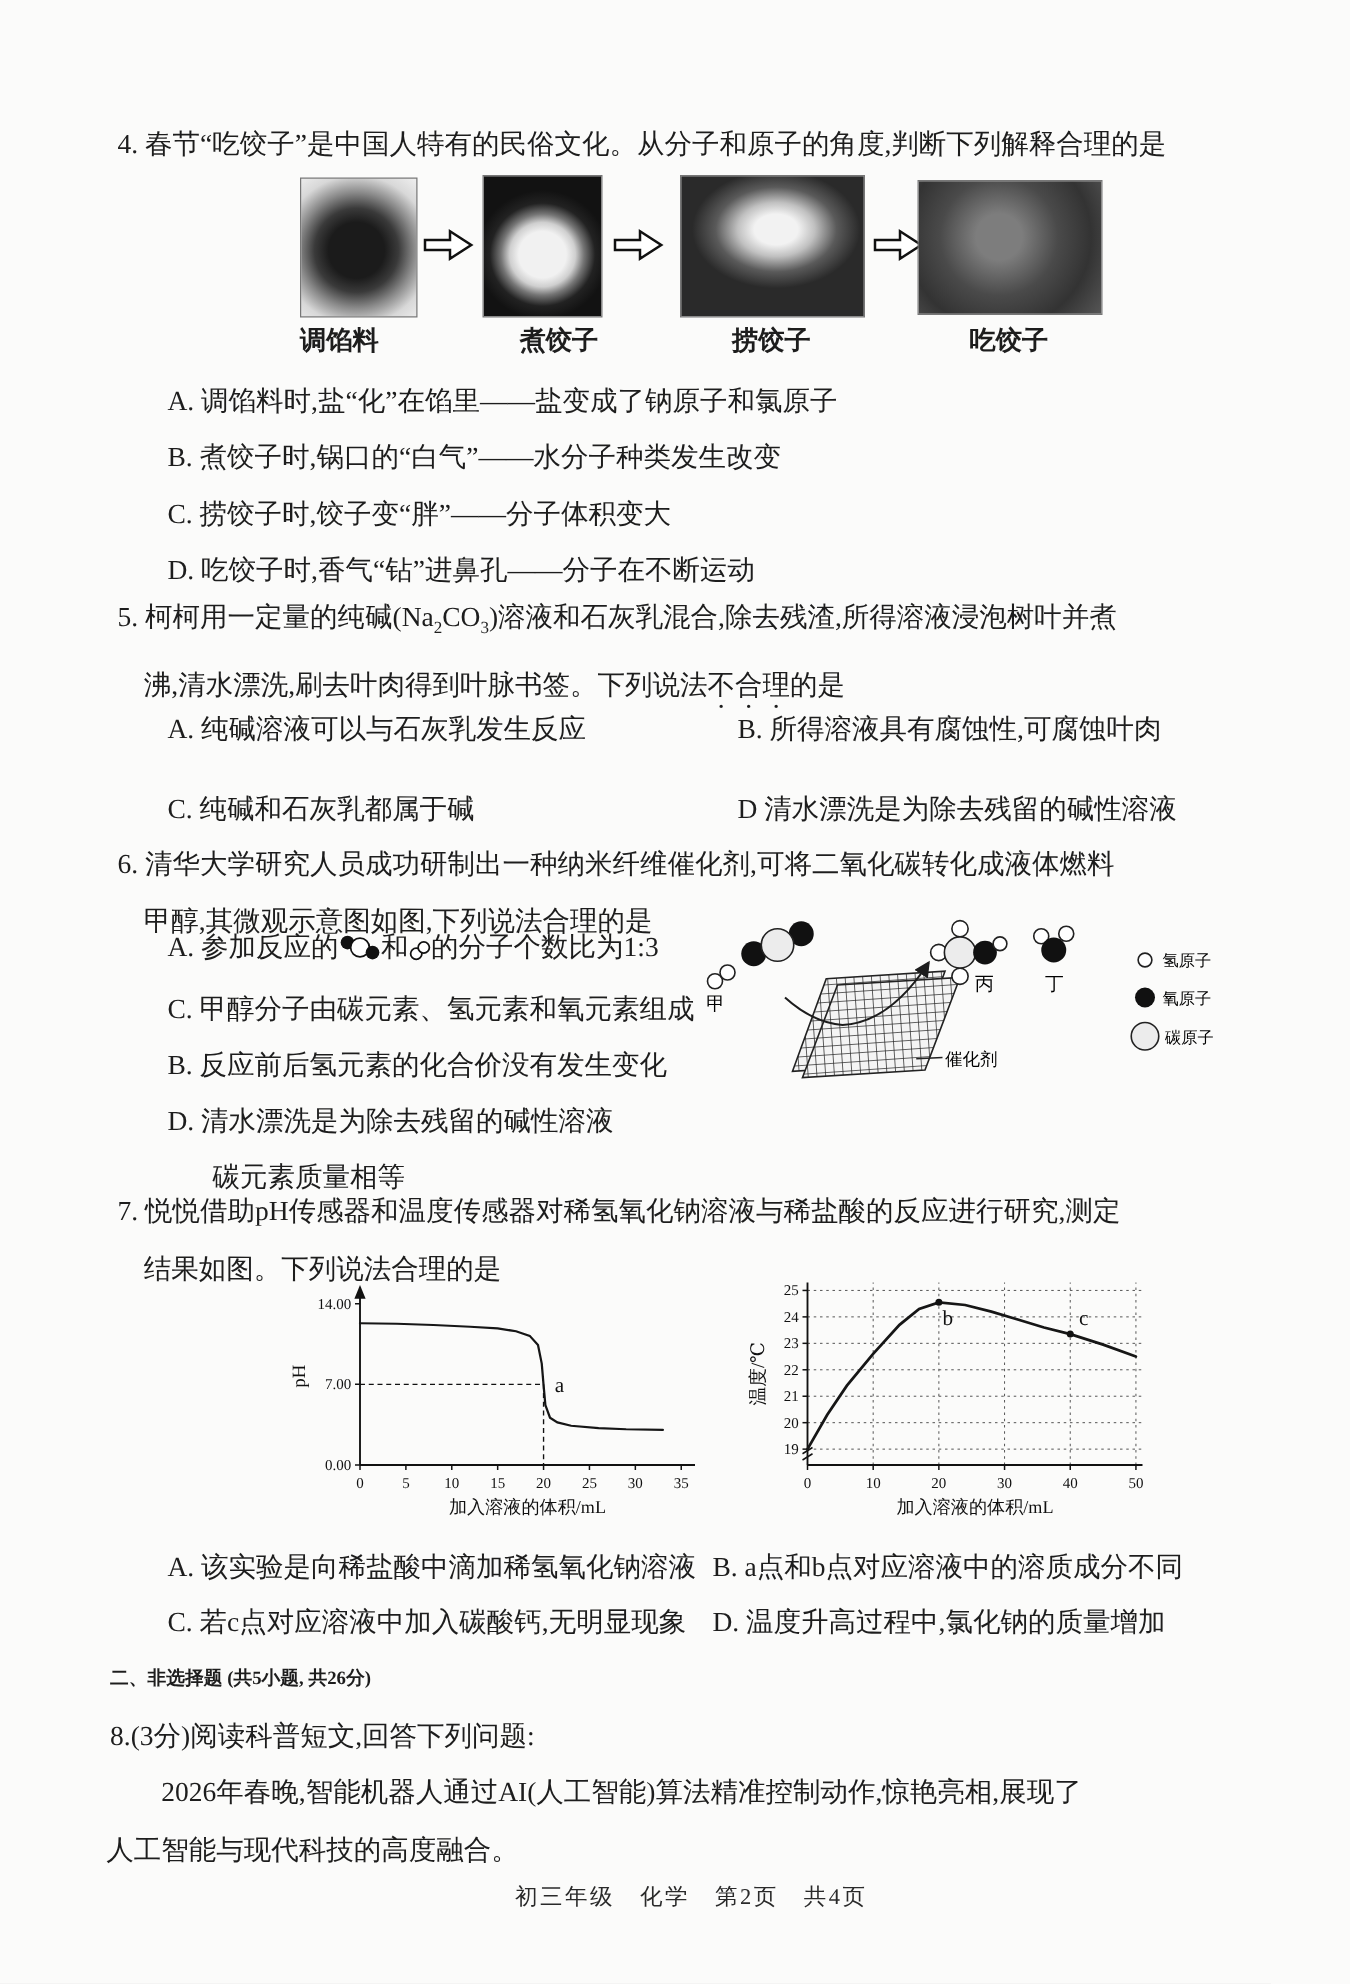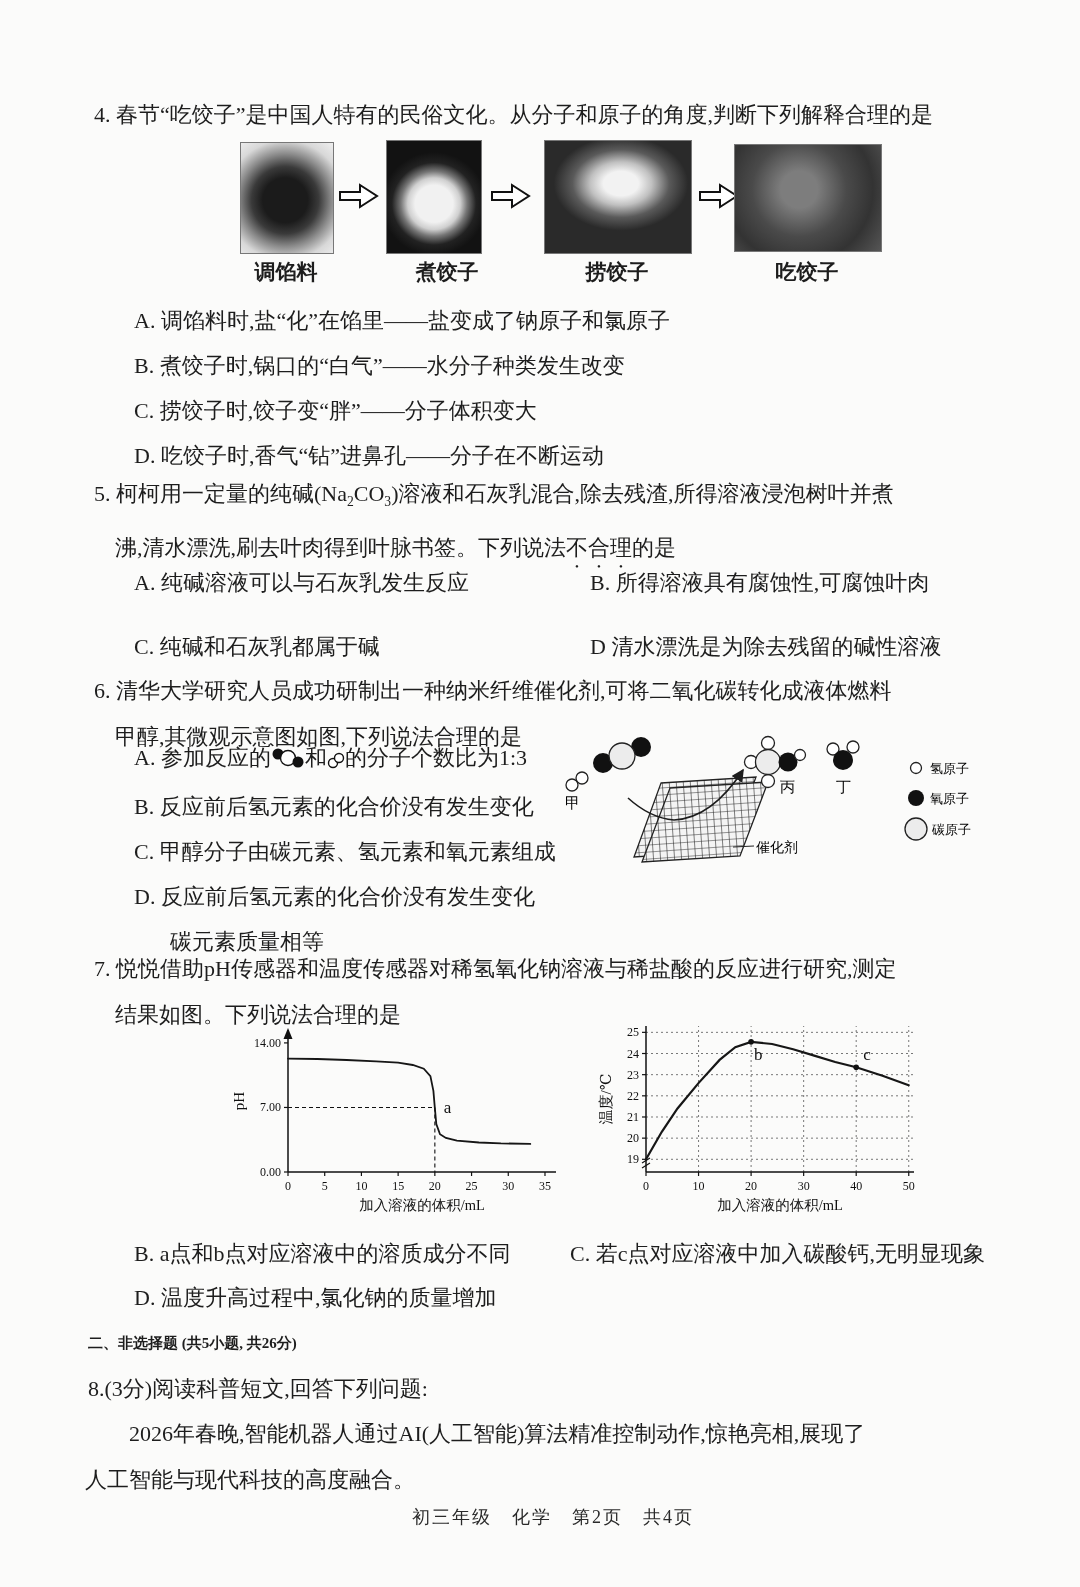--- a/index.html
+++ b/index.html
@@ -48,21 +48,21 @@
       </svg>
   </div>
   <div class="photo p3" style="left:544px;top:140px;width:146px;height:112px;"></div>
   <div class="step-arrow" style="left:698px;top:182px;">
     <svg width="42" height="28">
         <path d="M2,10 h20 v-7 l17,11 -17,11 v-7 h-20 z" fill="#fff" stroke="#111" stroke-width="2"></path>
       </svg>
   </div>
   <div class="photo p4" style="left:734px;top:144px;width:146px;height:106px;"></div>
 
-  <div class="photo-label" style="left:240px;top:258px;width:92px;text-align:center;">调馅料</div>
+  <div class="photo-label" style="left:240px;top:258px;width:92px;text-align:left;">调馅料</div>
   <div class="photo-label" style="left:400px;top:258px;width:94px;text-align:center;">煮饺子</div>
   <div class="photo-label" style="left:544px;top:258px;width:146px;text-align:center;">捞饺子</div>
   <div class="photo-label" style="left:734px;top:258px;width:146px;text-align:center;">吃饺子</div>
 
   <div class="blk opts" style="left:134px;top:298px;width:860px;">
     <div>A. 调馅料时,盐“化”在馅里——盐变成了钠原子和氯原子</div>
     <div>B. 煮饺子时,锅口的“白气”——水分子种类发生改变</div>
     <div>C. 捞饺子时,饺子变“胖”——分子体积变大</div>
     <div>D. 吃饺子时,香气“钻”进鼻孔——分子在不断运动</div>
   </div>
@@ -84,23 +84,23 @@
   </div>
   <div class="blk opts" style="left:134px;top:735px;width:480px;">
     <div><span>A. 参加反应的</span><span class="mol-icon"><svg width="34" height="24">
             <circle cx="7" cy="9" r="5.5" fill="#111"></circle>
             <circle cx="17" cy="13" r="7.5" fill="#fff" stroke="#111" stroke-width="1.4"></circle>
             <circle cx="27" cy="17" r="5.5" fill="#111"></circle>
           </svg></span><span>和</span><span class="mol-icon"><svg width="18" height="17">
             <circle cx="6" cy="11" r="4.5" fill="#fff" stroke="#111" stroke-width="1.4"></circle>
             <circle cx="12" cy="6" r="4.5" fill="#fff" stroke="#111" stroke-width="1.4"></circle>
           </svg></span><span>的分子个数比为1:3</span></div>
+    <div>C. 甲醇分子由碳元素、氢元素和氧元素组成</div>
     <div>B. 反应前后氢元素的化合价没有发生变化</div>
-    <div>C. 甲醇分子由碳元素、氢元素和氧元素组成</div>
-    <div>D. 反应前后氢元素的化合价没有发生变化</div>
+    <div>D. 清水漂洗是为除去残留的碱性溶液</div>
     <div class="ind2">碳元素质量相等</div>
   </div>
 
   <svg class="chart" style="left:550px;top:690px;" width="480" height="190" viewBox="0 0 480 190">
     <defs>
       <pattern id="mesh" width="7" height="7" patternUnits="userSpaceOnUse" patternTransform="rotate(-4)">
         <rect width="7" height="7" fill="#f4f4f4"></rect>
         <path d="M0,0 H7 M0,0 V7" stroke="#2c2c2c" stroke-width="1.2" fill="none"></path>
       </pattern>
       <marker id="arr" markerWidth="9" markerHeight="9" refX="7" refY="4" orient="auto">
@@ -241,20 +241,21 @@
       <path d="M48.0,151.3 L63.8,123.8 L79.5,100.5 L100.5,75.1 L121.6,51.9 L137.3,39.2 L153.1,33.9 L174.1,36.0 L195.1,41.3 L216.2,47.6 L237.2,54.0 L258.2,59.3 L284.5,67.7 L310.7,77.2" fill="none" stroke="#161616" stroke-width="2.2" stroke-linecap="round"></path>
       <circle cx="153.09803921568627" cy="33.86956521739128" r="2.8" fill="#111"></circle>
       <text x="156.09803921568627" y="51.86956521739128" font-size="17" fill="#111">b</text>
       <circle cx="258.19607843137254" cy="59.26086956521736" r="2.8" fill="#111"></circle>
       <text x="265.19607843137254" y="52.26086956521736" font-size="17" fill="#111">c</text>
       <text x="182" y="202" font-size="14.5" text-anchor="middle" fill="#111">加入溶液的体积/mL</text>
       <text x="13" y="91" font-size="15" text-anchor="middle" fill="#111" transform="rotate(-90 13 91)">温度/℃</text>
     </svg>
 
   <div class="blk two-col" style="left:134px;top:1232px;">
+    <div>A. 该实验是向稀盐酸中滴加稀氢氧化钠溶液</div>
     <div>B. a点和b点对应溶液中的溶质成分不同</div>
     <div>C. 若c点对应溶液中加入碳酸钙,无明显现象</div>
     <div>D. 温度升高过程中,氯化钠的质量增加</div>
   </div>
 
   <div class="blk heading" style="left:88px;top:1320px;width:900px;">二、非选择题 (共5小题, 共26分)</div>
 
   <div class="blk" style="left:88px;top:1366px;width:910px;">
     <div>8.(3分)阅读科普短文,回答下列问题:</div>
   </div>

